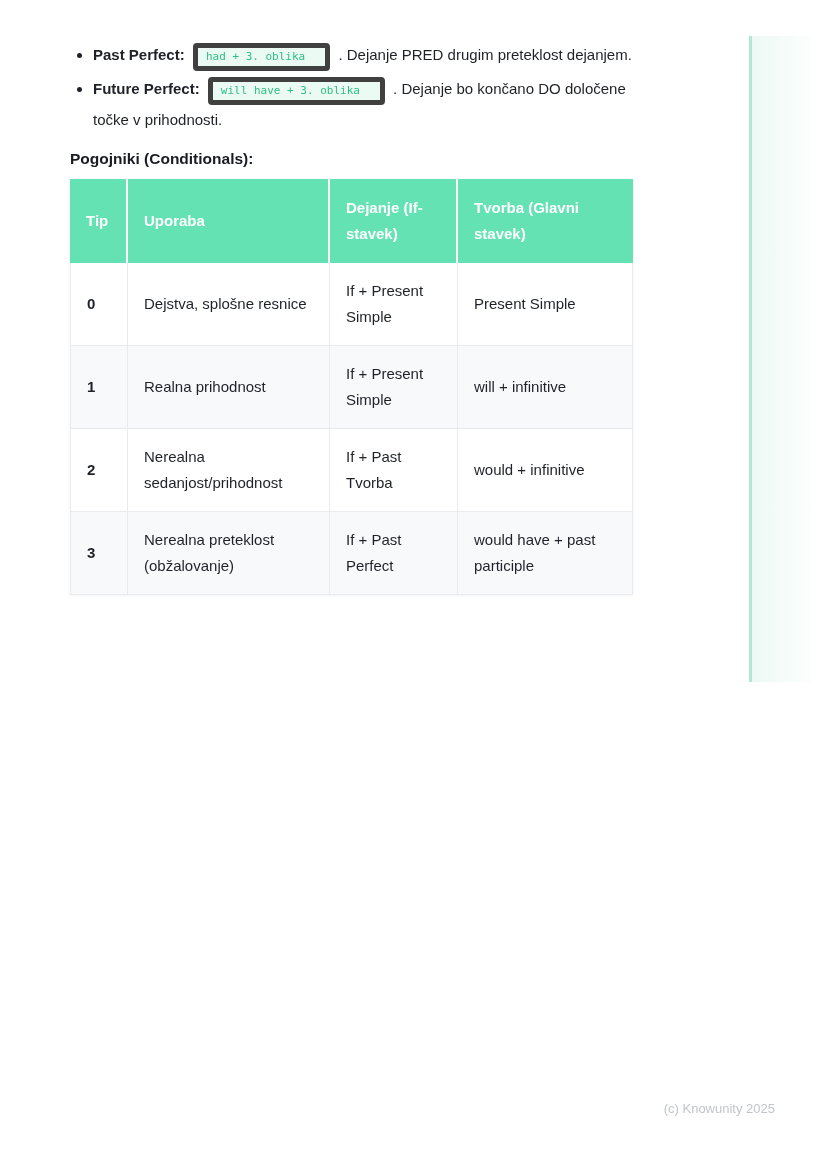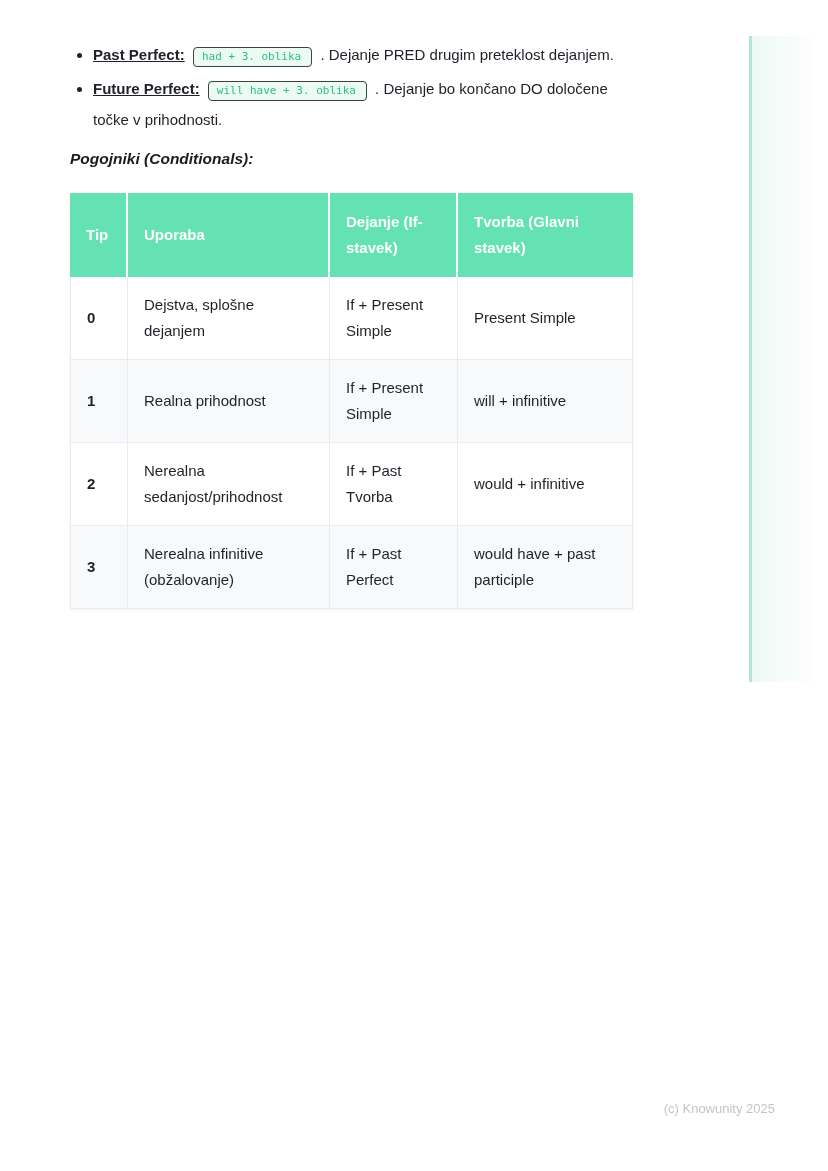--- a/index.html
+++ b/index.html
@@ -31,43 +31,42 @@
   ul.bullets {
     margin: 0;
     padding-left: 23px;
     list-style: disc;
   }
   ul.bullets li {
     font-size: 15px;
     line-height: 29px;
     margin-bottom: 3px;
   }
-  .bold-label { font-weight: bold; text-decoration: underline; }
+  .bold-label { font-weight: bold; }
   .code-chip {
     font-family: "DejaVu Sans Mono", monospace;
     font-size: 11px;
     color: #2fbf87;
     background: #ebfaf3;
-    border: 1px solid #404040;
+    border: 5px solid #404040;
     border-radius: 4px;
-    padding: 2px 10px 3px 8px;
+    padding: 2px 20px 3px 8px;
     margin: 0 4px;
     white-space: nowrap;
     vertical-align: baseline;
   }
   h3.section-heading {
     font-size: 15.5px;
     font-weight: bold;
     line-height: 22px;
     margin: 14px 0 0 0;
     color: #191d22;
-    font-style: italic;
   }
   table.cond-table {
-    margin-top: 23px;
+    margin-top: 9px;
     width: 563px;
     table-layout: fixed;
     border-spacing: 0;
     border-collapse: separate;
     box-shadow: 0 1px 3px rgba(20, 40, 35, 0.06);
   }
   table.cond-table th {
     background: #64e2b4;
     color: #fcfffe;
     font-weight: 600;
@@ -134,39 +133,39 @@
         <tr>
           <th>Tip</th>
           <th>Uporaba</th>
           <th>Dejanje (If-stavek)</th>
           <th>Tvorba (Glavni stavek)</th>
         </tr>
       </thead>
       <tbody>
         <tr>
           <td class="tip-cell">0</td>
-          <td>Dejstva, splošne dejanjem</td>
+          <td>Dejstva, splošne resnice</td>
           <td>If + Present Simple</td>
           <td>Present Simple</td>
         </tr>
         <tr class="alt">
           <td class="tip-cell">1</td>
           <td>Realna prihodnost</td>
           <td>If + Present Simple</td>
           <td>will + infinitive</td>
         </tr>
         <tr>
           <td class="tip-cell">2</td>
           <td>Nerealna sedanjost/prihodnost</td>
           <td>If + Past Tvorba</td>
           <td>would + infinitive</td>
         </tr>
         <tr class="alt">
           <td class="tip-cell">3</td>
-          <td>Nerealna infinitive (obžalovanje)</td>
+          <td>Nerealna preteklost (obžalovanje)</td>
           <td>If + Past Perfect</td>
           <td>would have + past participle</td>
         </tr>
       </tbody>
     </table>
 
   </div>
 
   <div class="footer-credit">(c) Knowunity 2025</div>
 

